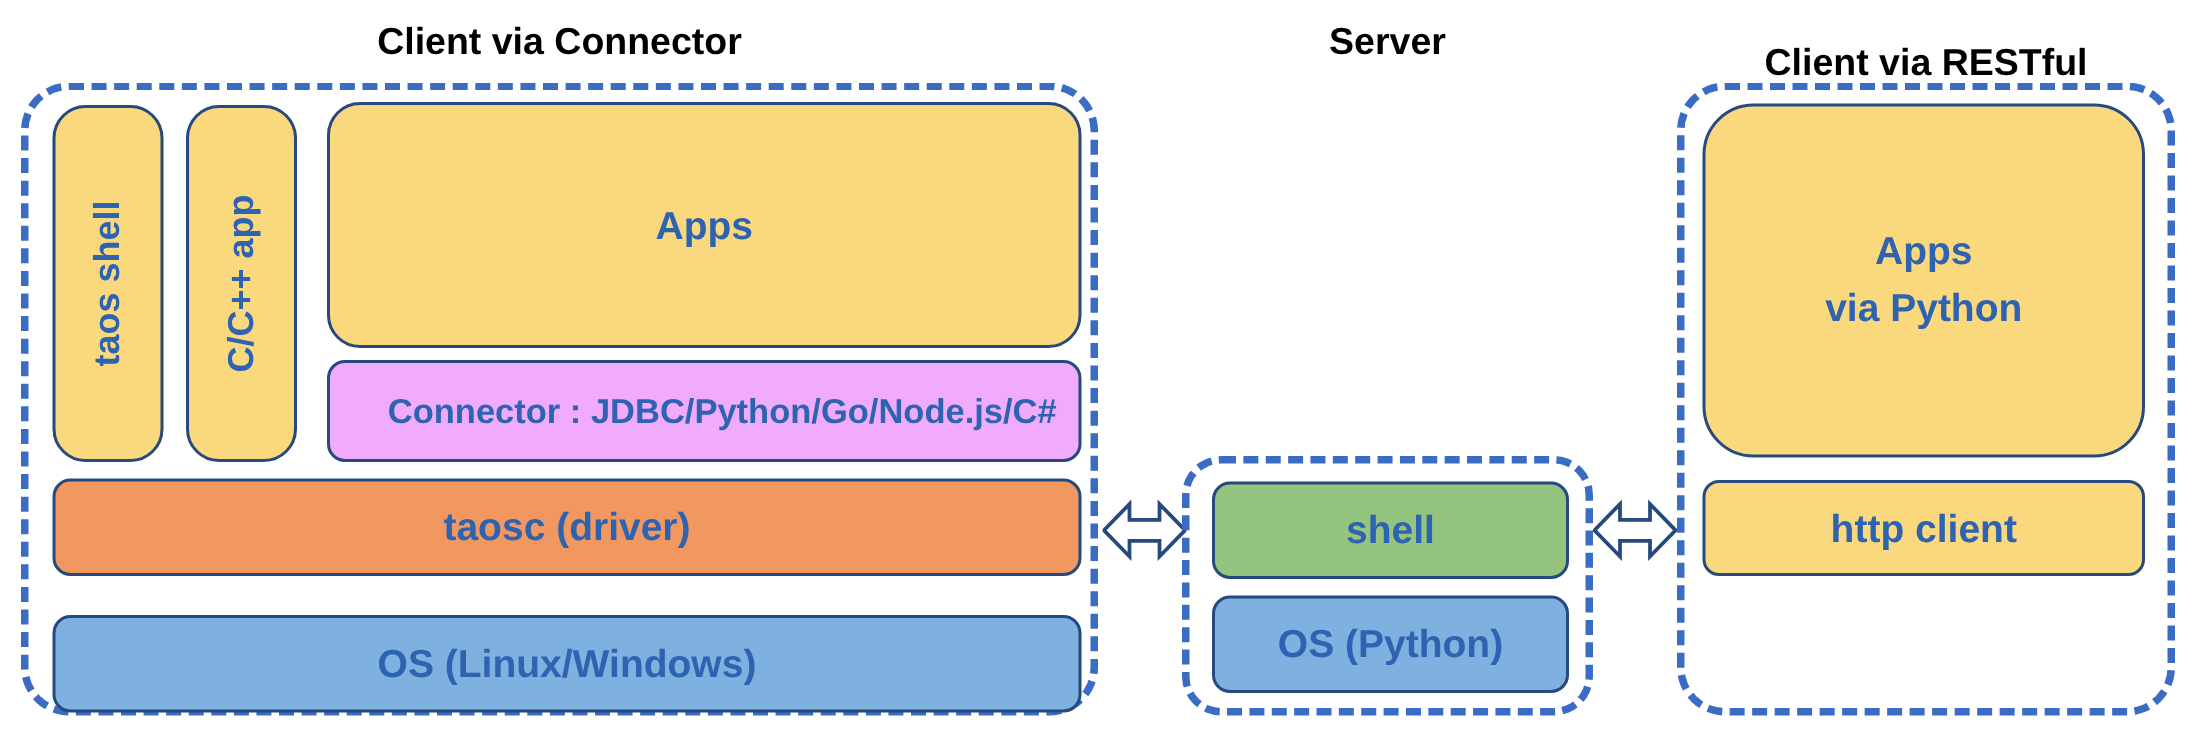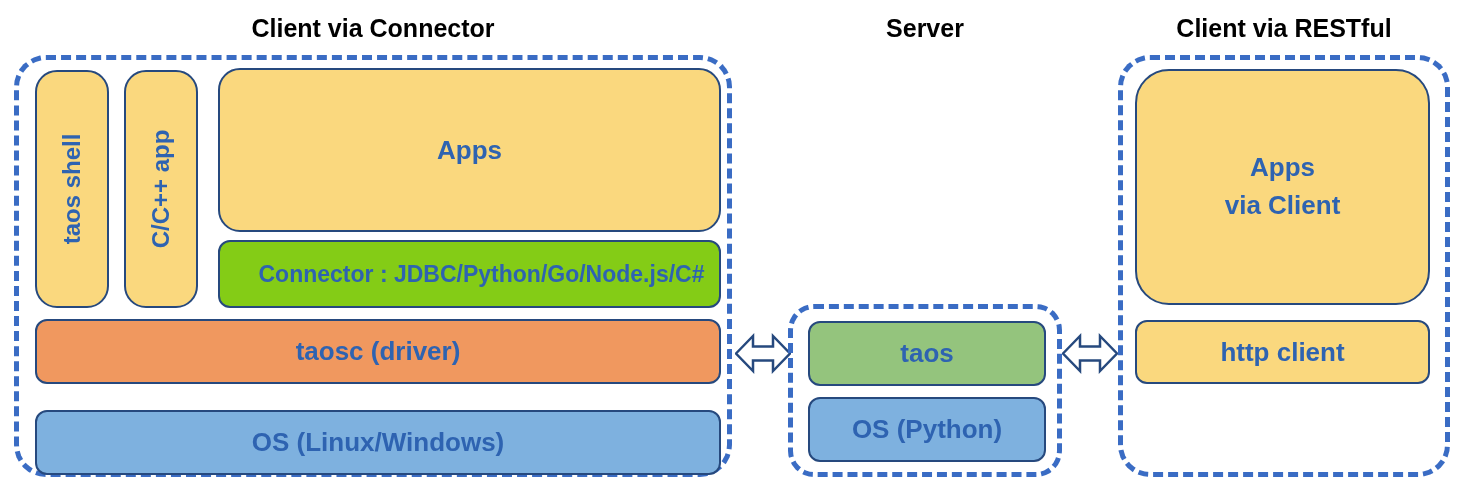--- a/index.html
+++ b/index.html
@@ -36,21 +36,21 @@
     box-sizing: border-box;
     border: 2.5px solid #26497e;
     display: flex;
     align-items: center;
     justify-content: center;
     color: #2e63b1;
     font-weight: bold;
     text-align: center;
   }
   .fill-yellow { background: #fad87e; }
-  .fill-gray   { background: #84cc16; padding-left: 24px; }
+  .fill-gray   { background: #f0abfc; padding-left: 24px; }
   .fill-orange { background: #f0985f; }
   .fill-blue   { background: #7eb1df; }
   .fill-green  { background: #94c47d; }
 
   .radius-sm { border-radius: 12px; }
   .radius-md { border-radius: 22px; }
   .radius-lg { border-radius: 34px; }
 
   .vtext {
     transform: rotate(-90deg);
@@ -68,21 +68,21 @@
     height: 45px;
   }
 </style>
 </head>
 <body>
 
 <div id="canvas">
 
   <div class="section-title" style="left:14px; width:718px;">Client via Connector</div>
   <div class="section-title" style="left:788px; width:274px;">Server</div>
-  <div class="section-title" style="left:1118px; width:332px;">Client via RESTful</div>
+  <div class="section-title" style="left:1118px; width:332px;margin-top:14px;">Client via RESTful</div>
 
   <div class="dashed-box" style="left:14px; top:55px; width:718px; height:422px;"></div>
 
   <div class="node fill-yellow radius-md" style="left:35px; top:70px; width:74px; height:238px;">
     <span class="vtext">taos shell</span>
   </div>
 
   <div class="node fill-yellow radius-md" style="left:124px; top:70px; width:74px; height:238px;">
     <span class="vtext">C/C++ app</span>
   </div>
@@ -103,36 +103,36 @@
     <span>OS (Linux/Windows)</span>
   </div>
 
   <svg class="arrow" style="left:735px; top:331px;" viewBox="0 0 56 45">
     <polygon points="1,22.5 18,5 18,15.5 38,15.5 38,5 55,22.5 38,40 38,29.5 18,29.5 18,40" fill="#ffffff" stroke="#26497e" stroke-width="2.5" stroke-linejoin="miter"></polygon>
   </svg>
 
   <div class="dashed-box" style="left:788px; top:304px; width:274px; height:173px; border-radius:26px;"></div>
 
   <div class="node fill-green radius-sm txt-26" style="left:808px; top:321px; width:238px; height:65px;">
-    <span>taos</span>
+    <span>shell</span>
   </div>
 
   <div class="node fill-blue radius-sm txt-26" style="left:808px; top:397px; width:238px; height:65px;">
     <span>OS (Python)</span>
   </div>
 
   <svg class="arrow" style="left:1062px; top:331px;" viewBox="0 0 56 45">
     <polygon points="1,22.5 18,5 18,15.5 38,15.5 38,5 55,22.5 38,40 38,29.5 18,29.5 18,40" fill="#ffffff" stroke="#26497e" stroke-width="2.5" stroke-linejoin="miter"></polygon>
   </svg>
 
   <div class="dashed-box" style="left:1118px; top:55px; width:332px; height:422px;"></div>
 
   <div class="node fill-yellow radius-lg two-line" style="left:1135px; top:69px; width:295px; height:236px; flex-direction:column;">
     <span>Apps</span>
-    <span>via Client</span>
+    <span>via Python</span>
   </div>
 
-  <div class="node fill-yellow radius-sm txt-26" style="left:1135px; top:320px; width:295px; height:64px;">
+  <div class="node fill-yellow radius-sm txt-26" style="left:1135px; top:320px; width:295px; height:64px;border-radius:11px;">
     <span>http client</span>
   </div>
 
 
 </div>
 
 </body></html>

